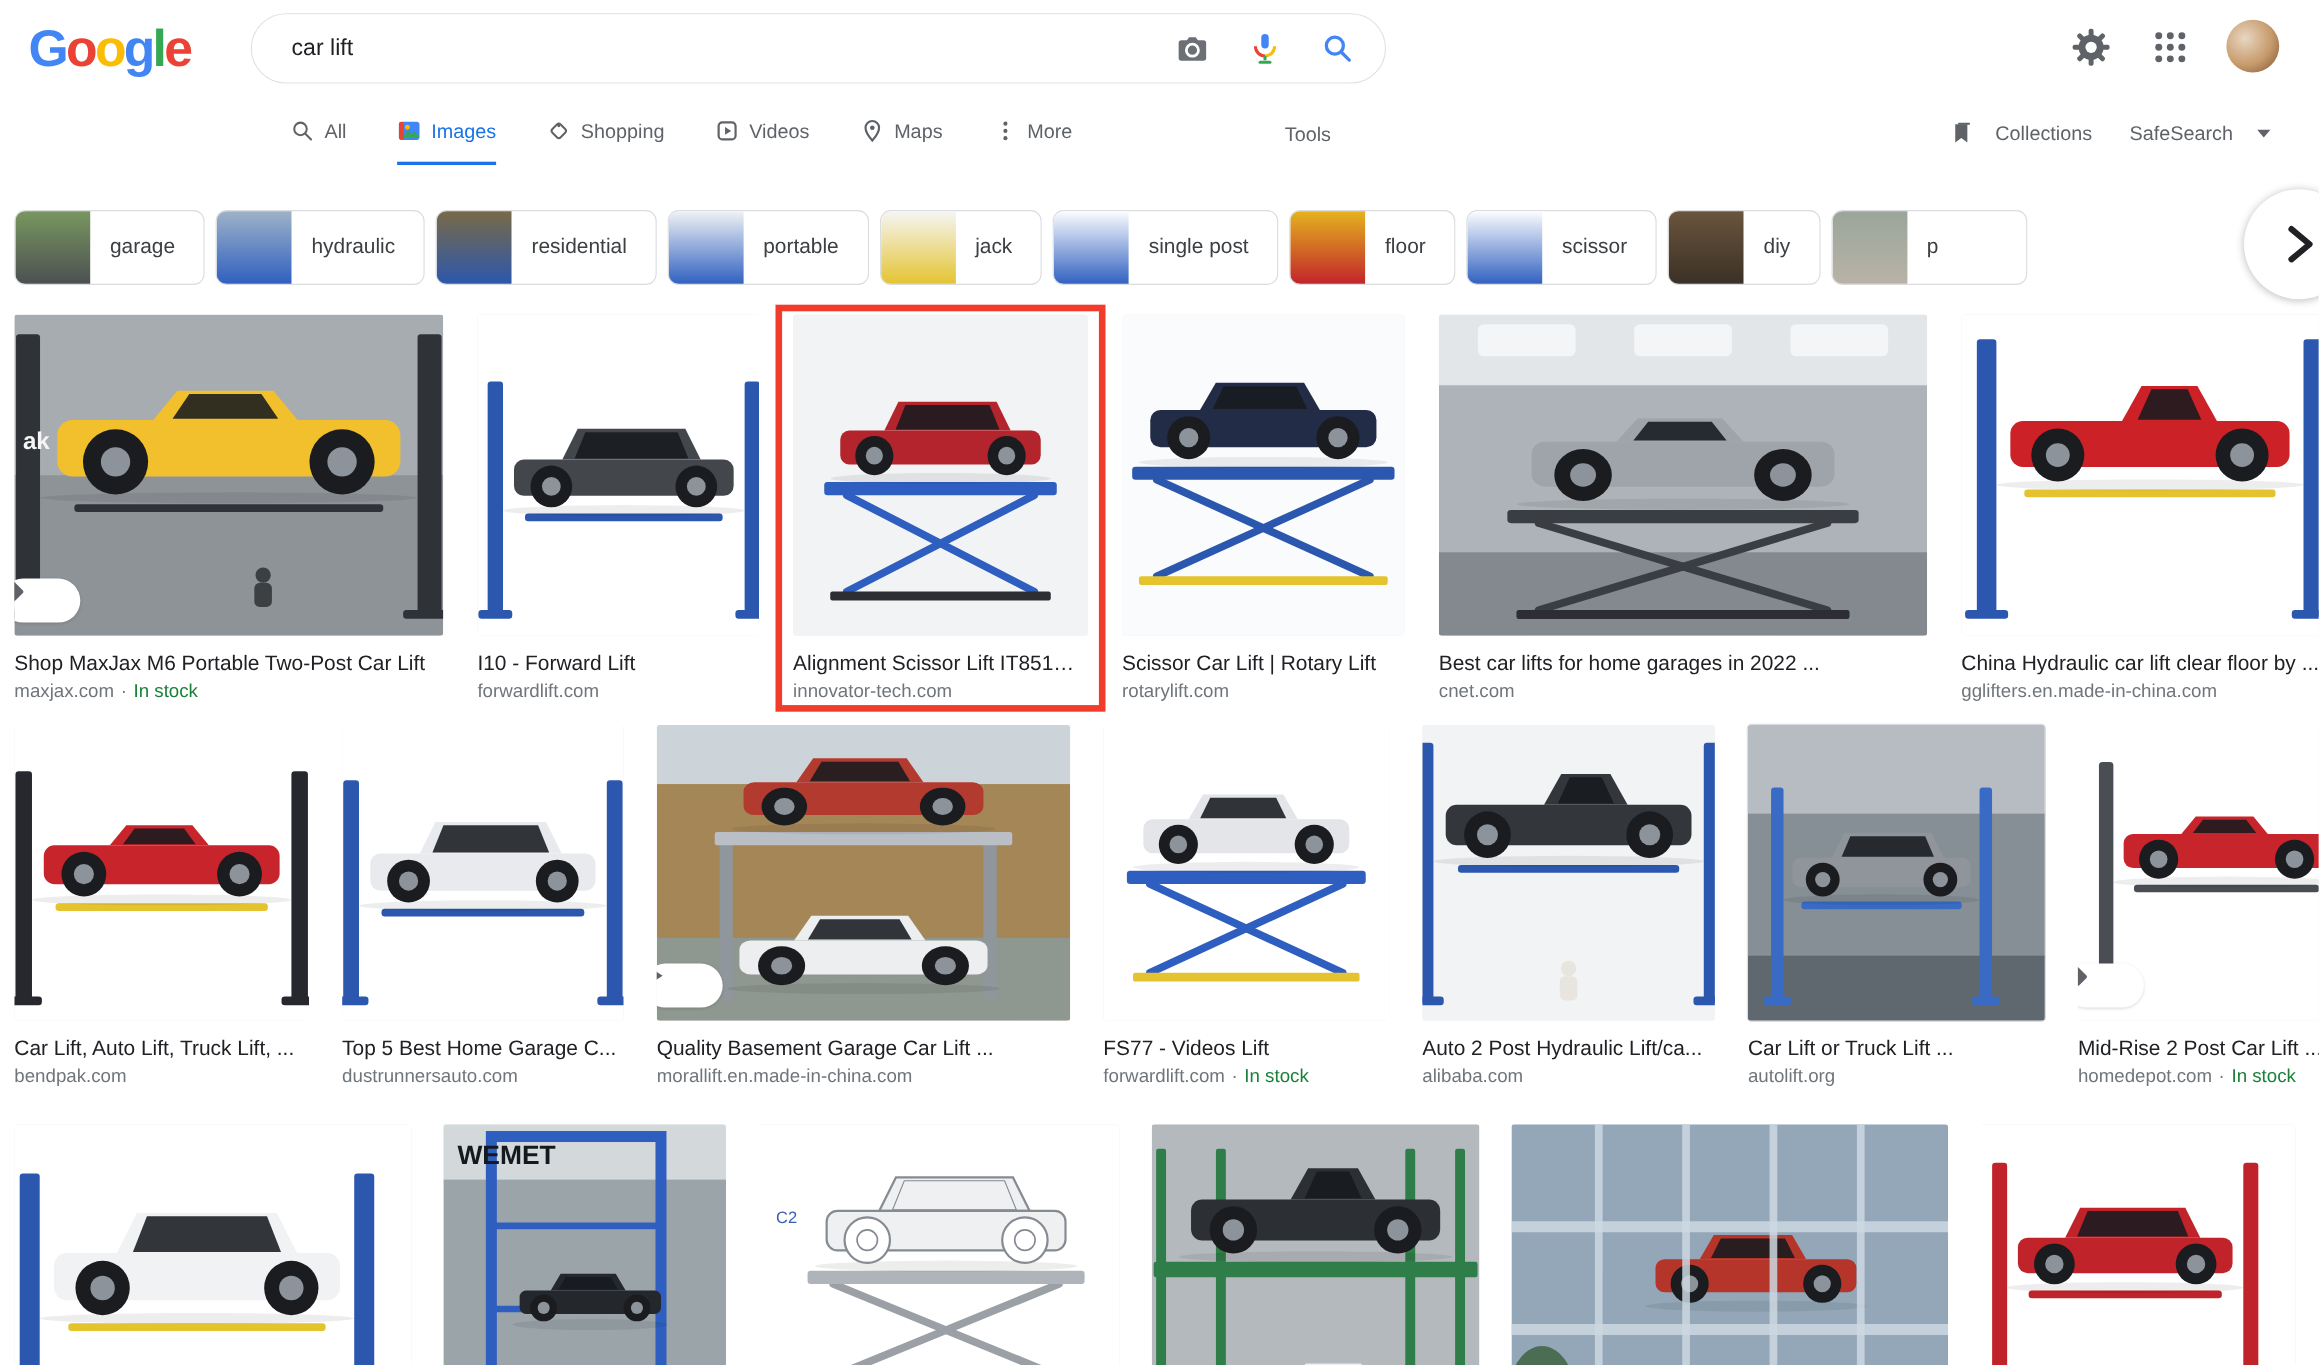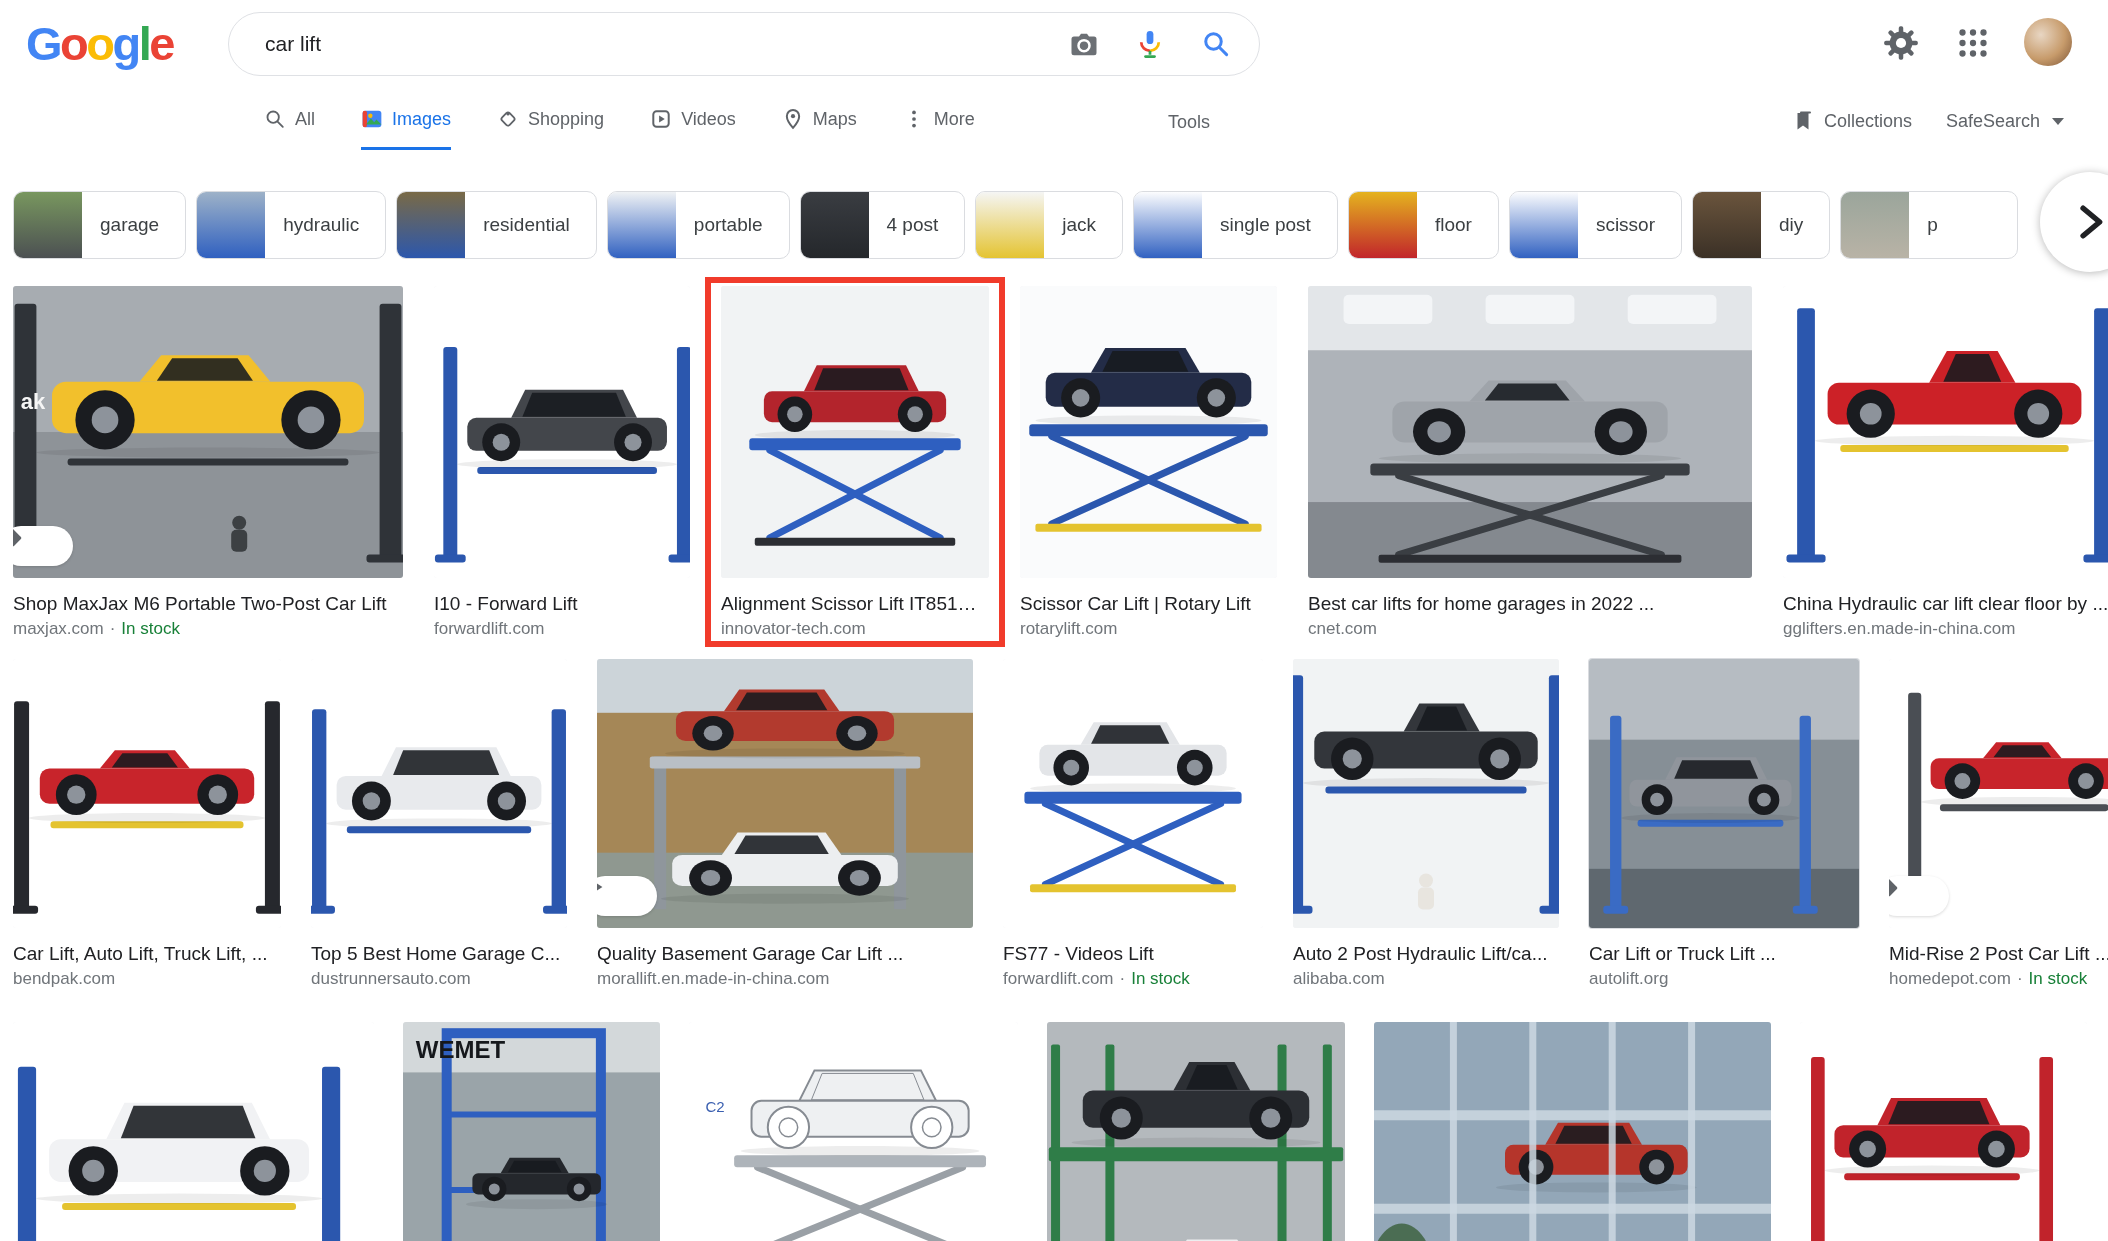--- a/index.html
+++ b/index.html
@@ -19,21 +19,21 @@
         background:radial-gradient(circle at 35% 35%,#e8d6c3,#c79b6b 55%,#7a5234);}
   
   .tabs{position:absolute;left:264px;top:108px;display:flex;align-items:flex-start;gap:46px;}
   .tab{display:flex;align-items:center;gap:9px;color:#5f6368;font-size:18px;cursor:pointer;
        padding-bottom:17px;border-bottom:3px solid transparent;}
   .tab.active{color:#1a73e8;border-bottom-color:#1a73e8;}
   .tab .ticon{width:22px;height:22px;display:inline-flex;}
   .tools{position:absolute;left:1168px;top:112px;font-size:18px;color:#5f6368;cursor:pointer;}
   .tabs-right{position:absolute;right:44px;top:110px;display:flex;align-items:center;gap:34px;
        color:#5f6368;font-size:18px;}
-  .tr-item{display:flex;align-items:center;gap:10px;cursor:pointer;}
+  .tr-item{display:flex;align-items:center;gap:20px;cursor:pointer;}
   .caret{width:0;height:0;border-left:6px solid transparent;border-right:6px solid transparent;
        border-top:7px solid #5f6368;margin-left:2px;}
   
   .chips{position:absolute;left:13px;top:191px;display:flex;gap:10px;height:68px;}
   .chip{display:flex;align-items:center;border:1px solid #dadce0;border-radius:10px;background:#fff;
        cursor:pointer;overflow:hidden;flex:none;}
   .cthumb{width:68px;height:68px;flex:none;}
   .clabel{font-size:19px;color:#3c4043;padding:0 26px 0 18px;white-space:nowrap;}
   .chip.partial{min-width:176px;}
   .chev-btn{position:absolute;left:2040px;top:172px;width:100px;height:100px;border-radius:50%;
@@ -207,24 +207,20 @@
   </div>
       <div class="chip">
     <span class="cthumb" style="background: linear-gradient(rgb(122, 106, 69), rgb(43, 87, 174));"></span>
     <span class="clabel">residential</span>
   </div>
       <div class="chip">
     <span class="cthumb" style="background: linear-gradient(rgb(242, 244, 245), rgb(46, 95, 192));"></span>
     <span class="clabel">portable</span>
   </div>
       <div class="chip">
-    <span class="cthumb" style="background: linear-gradient(rgb(58, 61, 66), rgb(36, 39, 43));"></span>
-    <span class="clabel">4 post</span>
-  </div>
-      <div class="chip">
     <span class="cthumb" style="background: linear-gradient(rgb(245, 246, 247), rgb(228, 195, 47));"></span>
     <span class="clabel">jack</span>
   </div>
       <div class="chip">
     <span class="cthumb" style="background: linear-gradient(rgb(255, 255, 255), rgb(46, 95, 192));"></span>
     <span class="clabel">single post</span>
   </div>
       <div class="chip">
     <span class="cthumb" style="background: linear-gradient(rgb(229, 181, 31), rgb(193, 35, 43));"></span>
     <span class="clabel">floor</span>

